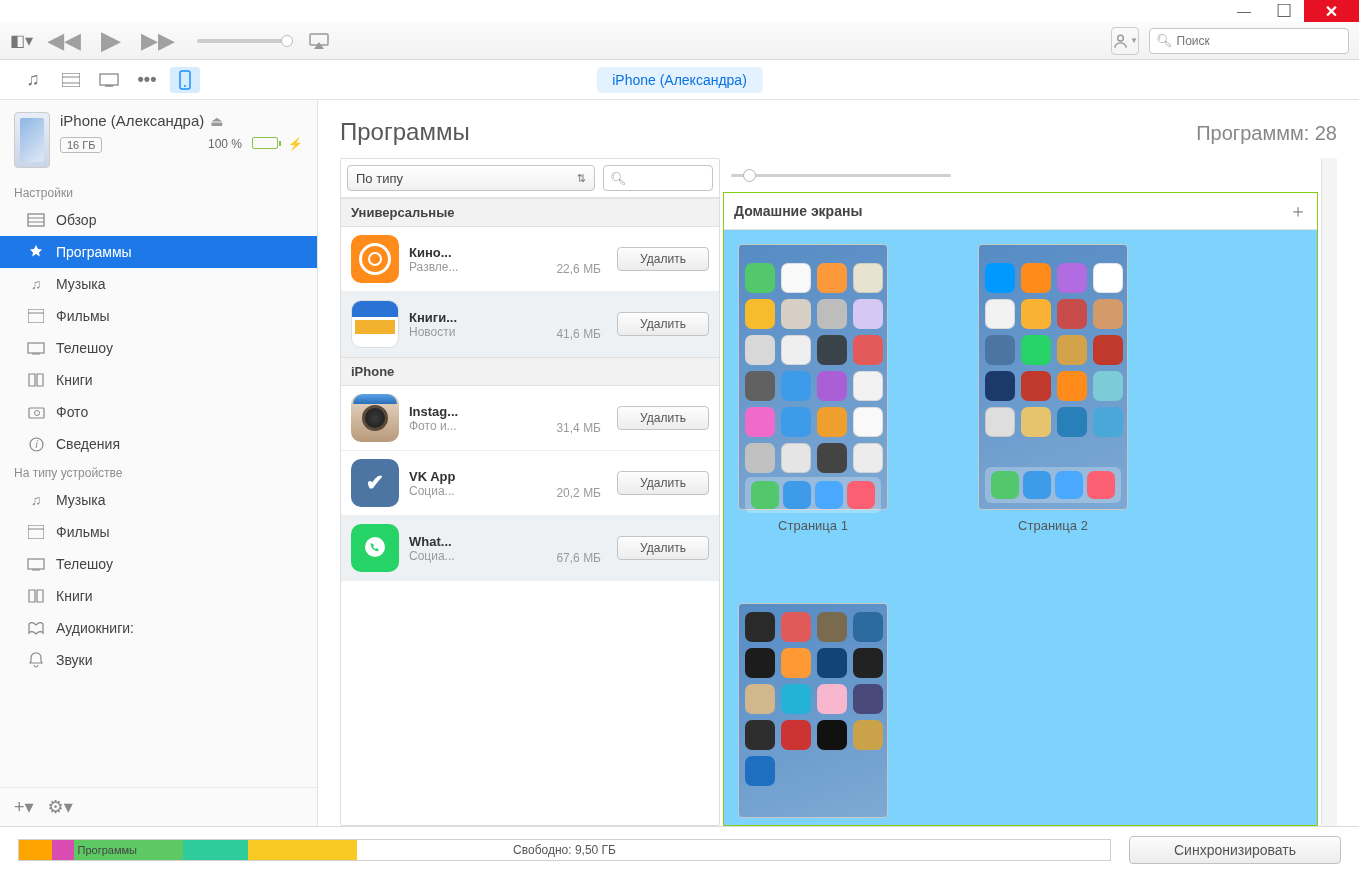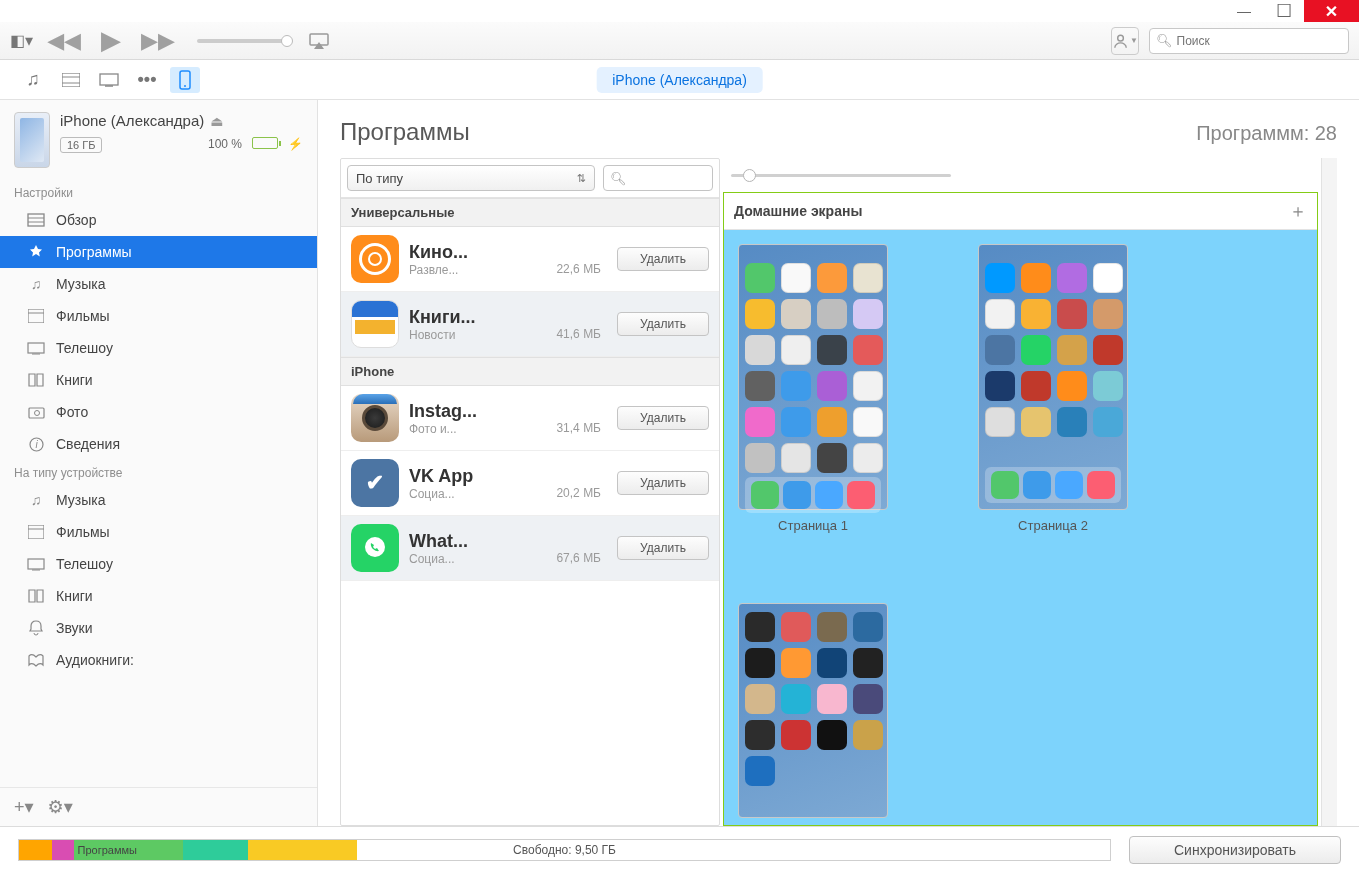--- a/index.html
+++ b/index.html
@@ -66,21 +66,21 @@
 .apps-panel { width:380px; border:1px solid #ddd; border-radius:2px; background:#fff; display:flex; flex-direction:column; overflow:hidden;}
 .apps-toolbar { display:flex; gap:8px; padding:6px; border-bottom:1px solid #e3e3e3;}
 .sort-select { flex:1; height:26px; border:1px solid #c4c4c4; border-radius:4px; background:linear-gradient(#fff,#f0f0f0); padding:0 8px; display:flex; align-items:center; justify-content:space-between; font-size:13px; color:#444;}
 .app-search { width:110px; height:26px; border:1px solid #c4c4c4; border-radius:4px; display:flex; align-items:center; padding:0 6px; background:#fff;}
 .app-search .sicon{color:#999;}
 .group-header { background:#f2f2f2; border-top:1px solid #e0e0e0; border-bottom:1px solid #e0e0e0; padding:6px 10px; font-weight:bold; font-size:13px; color:#444;}
 .app-row { display:flex; align-items:center; padding:8px 10px; border-bottom:1px solid #eee; gap:10px;}
 .app-row.selected { background:#eef1f4;}
 .app-icon { width:48px; height:48px; border-radius:10px; flex-shrink:0;}
 .app-meta { flex:1; min-width:0;}
-.app-name { font-size:18px; font-weight:600; color:#333; white-space:nowrap; overflow:hidden; text-overflow:ellipsis;}
+.app-name { font-size:13px; font-weight:600; color:#333; white-space:nowrap; overflow:hidden; text-overflow:ellipsis;}
 .app-cat { font-size:12px; color:#9a9a9a; white-space:nowrap; overflow:hidden; text-overflow:ellipsis;}
 .app-size { font-size:12px; color:#9a9a9a; width:56px; text-align:right; margin-right:6px;margin-top:20px;}
 .app-btn { width:92px; height:24px; background:linear-gradient(#fdfdfd,#ececec); border:1px solid #c4c4c4; border-radius:4px; font-size:12px; color:#555;}
 
 .home-panel { flex:1; display:flex; flex-direction:column;}
 .zoom-bar { height:34px; display:flex; align-items:center; padding:0 8px;}
 .zoom-track { width:220px; height:3px; background:#d0d0d0; border-radius:2px; position:relative;}
 .zoom-knob { position:absolute; left:12px; top:-5px; width:13px; height:13px; border-radius:50%; background:#fff; border:1px solid #b5b5b5;}
 .hs-box { flex:1; border:1px solid #84cc16; background:#7dd3fc; display:flex; flex-direction:column; min-height:0;}
 .hs-head { display:flex; align-items:center; justify-content:space-between; padding:6px 10px; border-bottom:1px solid #e3e3e3; background:#fff;}
@@ -288,34 +288,34 @@
         <div class="side-item">
           <span class="micon">
             <svg width="16" height="14">
               <path d="M1 1h6v12H1zM9 1h6v12H9z" fill="none" stroke="currentColor" stroke-width="1.2"></path>
             </svg>
           </span>
           <span>Книги</span>
         </div>
         <div class="side-item">
           <span class="micon">
+            <svg width="17" height="14">
+              <path d="M1 3c3-3 6 0 7 1 1-1 4-4 7-1v9c-3-3-6 0-7 1-1-1-4-4-7-1z" fill="none" stroke="currentColor" stroke-width="1.2"></path>
+            </svg>
+          </span>
+          <span>Аудиокниги:</span>
+        </div>
+        <div class="side-item">
+          <span class="micon">
             <svg width="14" height="16">
               <path d="M7 1c3 0 5 2 5 5v3l1 2H1l1-2V6c0-3 2-5 5-5z" fill="none" stroke="currentColor" stroke-width="1.2"></path>
               <path d="M5 13a2 2 0 004 0" fill="none" stroke="currentColor"></path>
             </svg>
           </span>
           <span>Звуки</span>
-        </div>
-        <div class="side-item">
-          <span class="micon">
-            <svg width="17" height="14">
-              <path d="M1 3c3-3 6 0 7 1 1-1 4-4 7-1v9c-3-3-6 0-7 1-1-1-4-4-7-1z" fill="none" stroke="currentColor" stroke-width="1.2"></path>
-            </svg>
-          </span>
-          <span>Аудиокниги:</span>
         </div>
       </div>
     <div class="sidebar-bottom">
       <span>+▾</span>
       <span>⚙▾</span>
     </div>
   </div>
 
   <div class="content">
     <div class="content-head">

